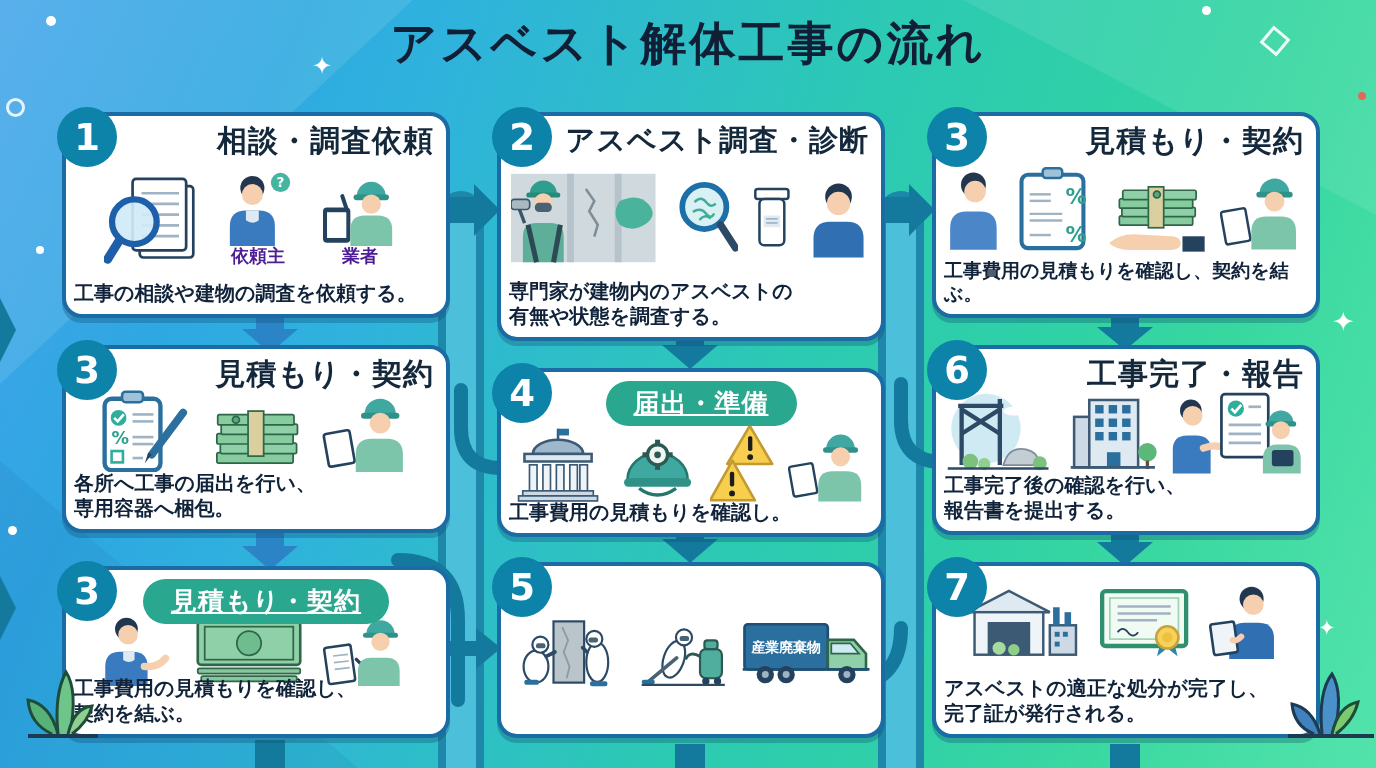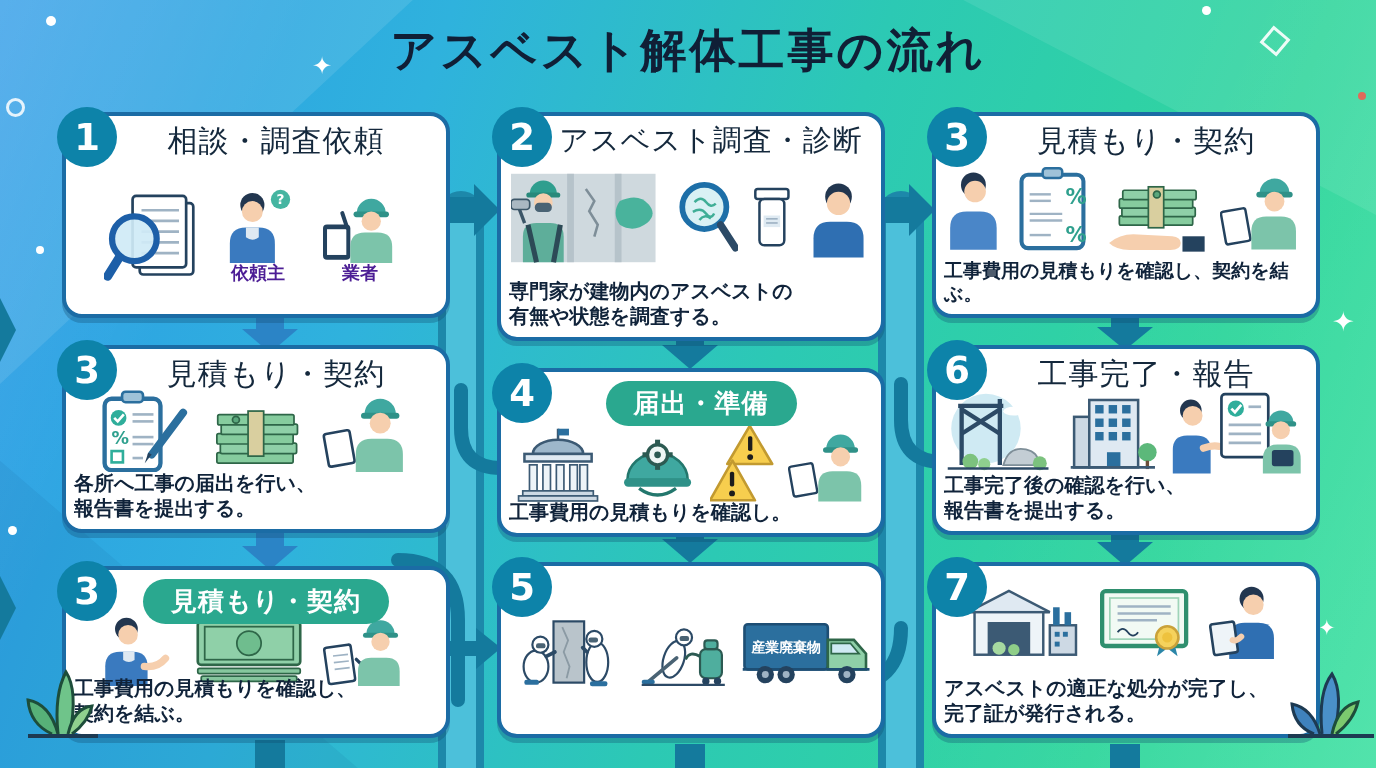--- a/index.html
+++ b/index.html
@@ -1,31 +1,31 @@
 <!DOCTYPE html>
 <html><head>
 <meta charset="utf-8">
 <style>
   html,body{margin:0;padding:0;}
   body{font-family:"DejaVu Sans","Liberation Sans",sans-serif;}
   .stage{position:relative;width:1376px;height:768px;overflow:hidden;
     background:linear-gradient(108deg,#2d9ae7 0%,#2fb2dd 28%,#2cc9b4 55%,#31d69d 82%,#3fe0a2 100%);}
   .streak{position:absolute;z-index:0;pointer-events:none;}
   .flow{position:absolute;left:0;top:0;z-index:1;}
-  .page-title{position:absolute;left:0;top:20px;width:100%;text-align:center;margin:0;
+  .page-title{position:absolute;left:0;top:13px;width:100%;text-align:center;margin:0;
     font-size:46px;font-weight:800;color:#101f36;letter-spacing:3px;z-index:2;}
   .card{position:absolute;background:#fff;border:4px solid #1b6ca5;border-radius:20px;
     box-shadow:0 5px 0 rgba(15,70,105,.30);display:flex;flex-direction:column;z-index:2;box-sizing:border-box;}
   .num{position:absolute;left:-9px;top:-9px;width:60px;height:60px;border-radius:50%;
     background:#0d83a9;color:#fff;font-size:37px;font-weight:800;display:flex;
     align-items:center;justify-content:center;}
-  .ctitle{margin:9px 12px 0 52px;text-align:center;font-size:30px;font-weight:400;
+  .ctitle{margin:9px 12px 0 52px;text-align:right;font-size:30px;font-weight:700;
     color:#14283c;letter-spacing:1px;line-height:1.05;}
   .pill{margin:9px auto 0;position:relative;left:10px;padding:5px 28px;background:#2aa88f;
-    color:#fff;border-radius:26px;font-size:26px;font-weight:800;width:max-content;letter-spacing:1px;}
+    color:#fff;border-radius:26px;font-size:26px;font-weight:800;width:max-content;letter-spacing:1px;text-decoration:underline;}
   .illo{flex:1;display:flex;align-items:center;justify-content:center;gap:14px;
     padding:4px 10px 0;min-height:0;}
   .caption{margin:2px 8px 9px;text-align:left;font-size:20px;font-weight:700;
     color:#10233a;line-height:1.22;white-space:pre-line;}
   .fig{display:flex;flex-direction:column;align-items:center;}
   .figlabel{font-size:18px;font-weight:800;color:#4c1d95;margin-top:-2px;}
   .dot{position:absolute;border-radius:50%;background:#fff;z-index:0;}
   .ring{position:absolute;border-radius:50%;border:3px solid rgba(255,255,255,.85);z-index:0;}
   .sq{position:absolute;border:3px solid rgba(255,255,255,.9);transform:rotate(40deg);z-index:0;}
   .sparkle{position:absolute;color:#fff;z-index:0;}
@@ -134,20 +134,21 @@
           <rect x="11" y="50" width="24" height="32" fill="#fff"></rect>
           <line x1="30" y1="30" x2="36" y2="48" stroke="#24425e" stroke-width="5" stroke-linecap="round"></line>
           <path d="M48 30 a18 18 0 0 1 36 0 z" fill="#3fa8a0"></path>
           <rect x="44" y="28" width="44" height="7" rx="3.5" fill="#2f9188"></rect>
           <circle cx="66" cy="40" r="12" fill="#f6cfae"></circle>
           <path d="M40 92 V72 q0-18 18-18 h16 q18 0 18 18 v20 z" fill="#7cc4aa"></path>
         </svg>
         <span class="figlabel">業者</span>
       </div>
     </div>
+    <p class="caption">工事の相談や建物の調査を依頼する。</p>
   </section>
 
   <section class="card" style="left:497px;top:112px;width:388px;height:229px;">
     <div class="num">2</div>
     <h2 class="ctitle" style="font-size:29px;">アスベスト調査・診断</h2>
     <div class="illo">
       <svg width="160" height="98" viewBox="0 0 170 104">
         <rect x="0" y="0" width="170" height="104" fill="#cfd9de"></rect>
         <rect x="66" y="0" width="8" height="104" fill="#b6c3ca"></rect>
           <rect x="122" y="0" width="8" height="104" fill="#b6c3ca"></rect>
@@ -269,21 +270,21 @@
       </svg>
       <svg width="94" height="82" viewBox="0 0 104 94">
         <rect x="4" y="48" width="30" height="38" rx="3" fill="#fff" stroke="#24425e" stroke-width="3" transform="rotate(-10 19 67)"></rect>
         <path d="M48 28 a18 18 0 0 1 36 0 z" fill="#3fa8a0"></path>
         <rect x="44" y="26" width="44" height="7" rx="3.5" fill="#2f9188"></rect>
         <circle cx="66" cy="38" r="12" fill="#f6cfae"></circle>
         <path d="M38 94 V74 q0-18 18-18 h18 q18 0 18 18 v20 z" fill="#7cc4aa"></path>
       </svg>
     </div>
     <p class="caption">各所へ工事の届出を行い、
-報告書を提出する。</p>
+専用容器へ梱包。</p>
   </section>
 
   <section class="card" style="left:497px;top:368px;width:388px;height:169px;">
     <div class="num">4</div>
     <h2 class="pill">届出・準備</h2>
     <div class="illo">
       <svg width="100" height="80" viewBox="0 0 112 92">
         <line x1="56" y1="4" x2="56" y2="18" stroke="#3c5a74" stroke-width="3"></line>
         <rect x="56" y="4" width="13" height="8" fill="#2b6f9e"></rect>
         <path d="M26 34 a30 17 0 0 1 60 0 z" fill="#9db7cb" stroke="#3c5a74" stroke-width="3"></path>

